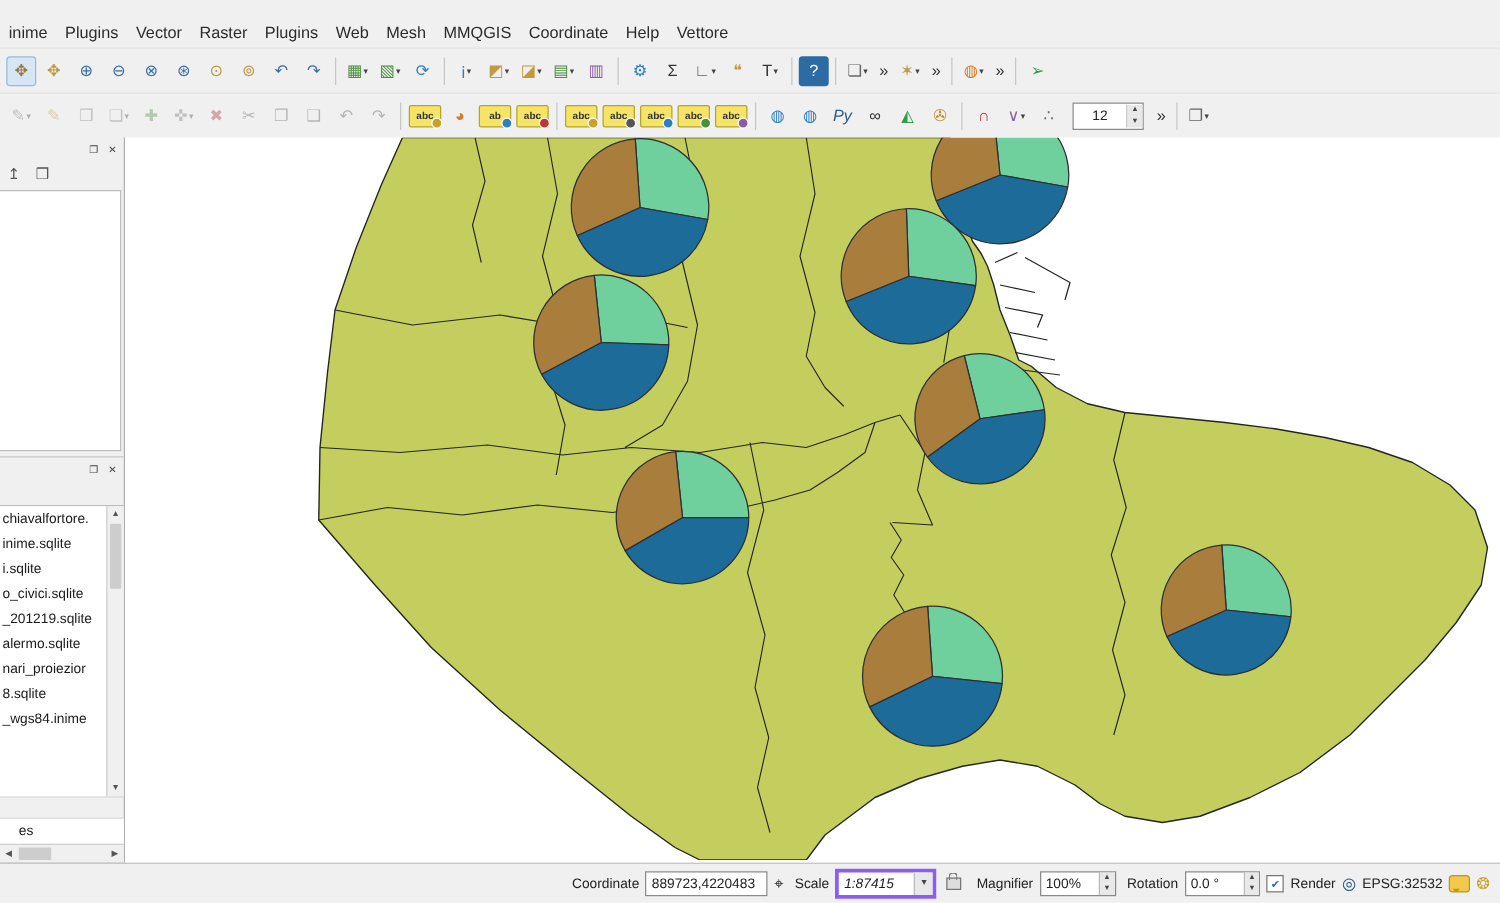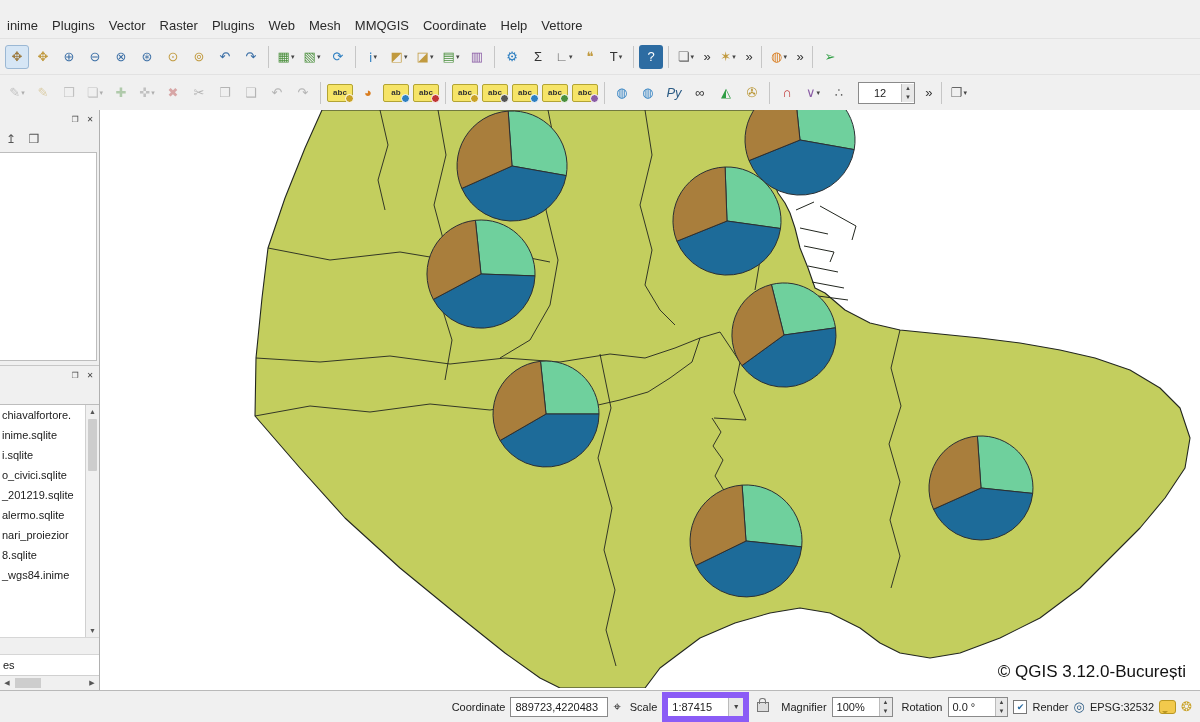--- a/index.html
+++ b/index.html
@@ -44,37 +44,37 @@
   .file-area{height:232px;display:flex;border-top:1px solid #bdbdbd;border-bottom:1px solid #d6d6d6;}
   .file-list{flex:1;background:#fff;overflow:hidden;}
   .file-item{height:20px;font-size:11px;display:flex;align-items:center;padding-left:2px;color:#1a1a1a;
     white-space:nowrap;overflow:hidden;}
   .vscroll{width:13px;background:#f0f0f0;display:flex;flex-direction:column;align-items:center;border-left:1px solid #d0d0d0;}
   .sarrow{height:13px;width:13px;font-size:7px;color:#555;display:flex;align-items:center;justify-content:center;flex:0 0 auto;}
   .vthumb{width:9px;height:52px;background:#cdcdcd;border-radius:1px;margin-top:1px;}
   .vtrack{flex:1;}
   .panel-spacer{flex:1;}
   .es-row{height:20px;background:#fff;border-top:1px solid #d6d6d6;display:flex;align-items:center;
-    font-size:11px;color:#1a1a1a;padding-left:3px;}
+    font-size:11px;color:#1a1a1a;padding-left:15px;}
   .hscroll{height:14px;display:flex;align-items:center;background:#f0f0f0;border-top:1px solid #d0d0d0;}
   .harrow{width:14px;height:14px;font-size:7px;color:#555;display:flex;align-items:center;justify-content:center;flex:0 0 auto;}
   .hthumb{width:26px;height:10px;background:#cdcdcd;margin:0 1px;}
   .htrack{flex:1;}
 
   .canvas{flex:1;position:relative;background:#ffffff;overflow:hidden;}
   .canvas svg{position:absolute;left:0;top:0;}
   .copyright{position:absolute;right:14px;bottom:8px;font-size:17px;color:#111;}
 
   
   .statusbar{height:32px;display:flex;align-items:center;justify-content:flex-end;gap:5px;
     padding:0 8px;background:#f0f0f0;border-top:1px solid #b9b9b9;font-size:11px;color:#222;box-sizing:border-box;}
   .sb-label{margin-left:4px;}
   .sb-input{height:18px;background:#fff;border:1px solid #8a8a8a;display:flex;align-items:center;
     padding:0 4px;font-size:11px;min-width:88px;}
-  .sb-combo{height:18px;background:#fff;border:6px solid #8b5cf6;display:flex;align-items:center;font-size:11px;}
+  .sb-combo{height:18px;background:#fff;border:3px solid #8b5cf6;display:flex;align-items:center;font-size:11px;font-style:italic;}
   .sb-combo .txt{padding:0 4px;min-width:52px;}
   .sb-combo .dd{width:14px;height:100%;background:#e8e8e8;border-left:1px solid #bbb;display:flex;
     align-items:center;justify-content:center;font-size:7px;color:#444;}
   .sb-spin{height:18px;background:#fff;border:1px solid #8a8a8a;display:flex;align-items:center;font-size:11px;}
   .sb-spin .txt{padding:0 4px;min-width:38px;}
   .sb-icon{font-size:13px;color:#333;display:flex;align-items:center;}
   .lock-icon{width:10px;height:8px;background:#ddd;border:1px solid #777;position:relative;margin:0 3px;display:inline-block;}
   .lock-icon:before{content:"";position:absolute;top:-5px;left:1px;width:5px;height:5px;
     border:1px solid #777;border-bottom:none;border-radius:3px 3px 0 0;}
   .checkbox{width:12px;height:12px;border:1px solid #777;background:#fff;display:flex;align-items:center;
@@ -449,21 +449,20 @@
               <path d="M646,431 L701.7,436.9 A56,56 0 0 1 595.7,455.5 Z" fill="#1d6b99" stroke="#2b2f33" stroke-width="1" stroke-linejoin="round"></path>
               <path d="M646,431 L595.7,455.5 A56,56 0 0 1 642.1,375.1 Z" fill="#a97e3c" stroke="#2b2f33" stroke-width="1" stroke-linejoin="round"></path>
             </g>
             <g>
               <path d="M881,378 L877.4,326.1 A52,52 0 0 1 932.7,383.4 Z" fill="#6fd09d" stroke="#2b2f33" stroke-width="1" stroke-linejoin="round"></path>
               <path d="M881,378 L932.7,383.4 A52,52 0 0 1 833.5,399.2 Z" fill="#1d6b99" stroke="#2b2f33" stroke-width="1" stroke-linejoin="round"></path>
               <path d="M881,378 L833.5,399.2 A52,52 0 0 1 877.4,326.1 Z" fill="#a97e3c" stroke="#2b2f33" stroke-width="1" stroke-linejoin="round"></path>
             </g>
           </g>
       </svg>
-      <div class="copyright">© QGIS 3.12.0-București</div>
     </div>
   </div>
 
   <div class="statusbar">
     <span class="sb-label">Coordinate</span>
     <div class="sb-input">
       <span>889723,4220483</span>
     </div>
     <span class="sb-icon">⌖</span>
 

